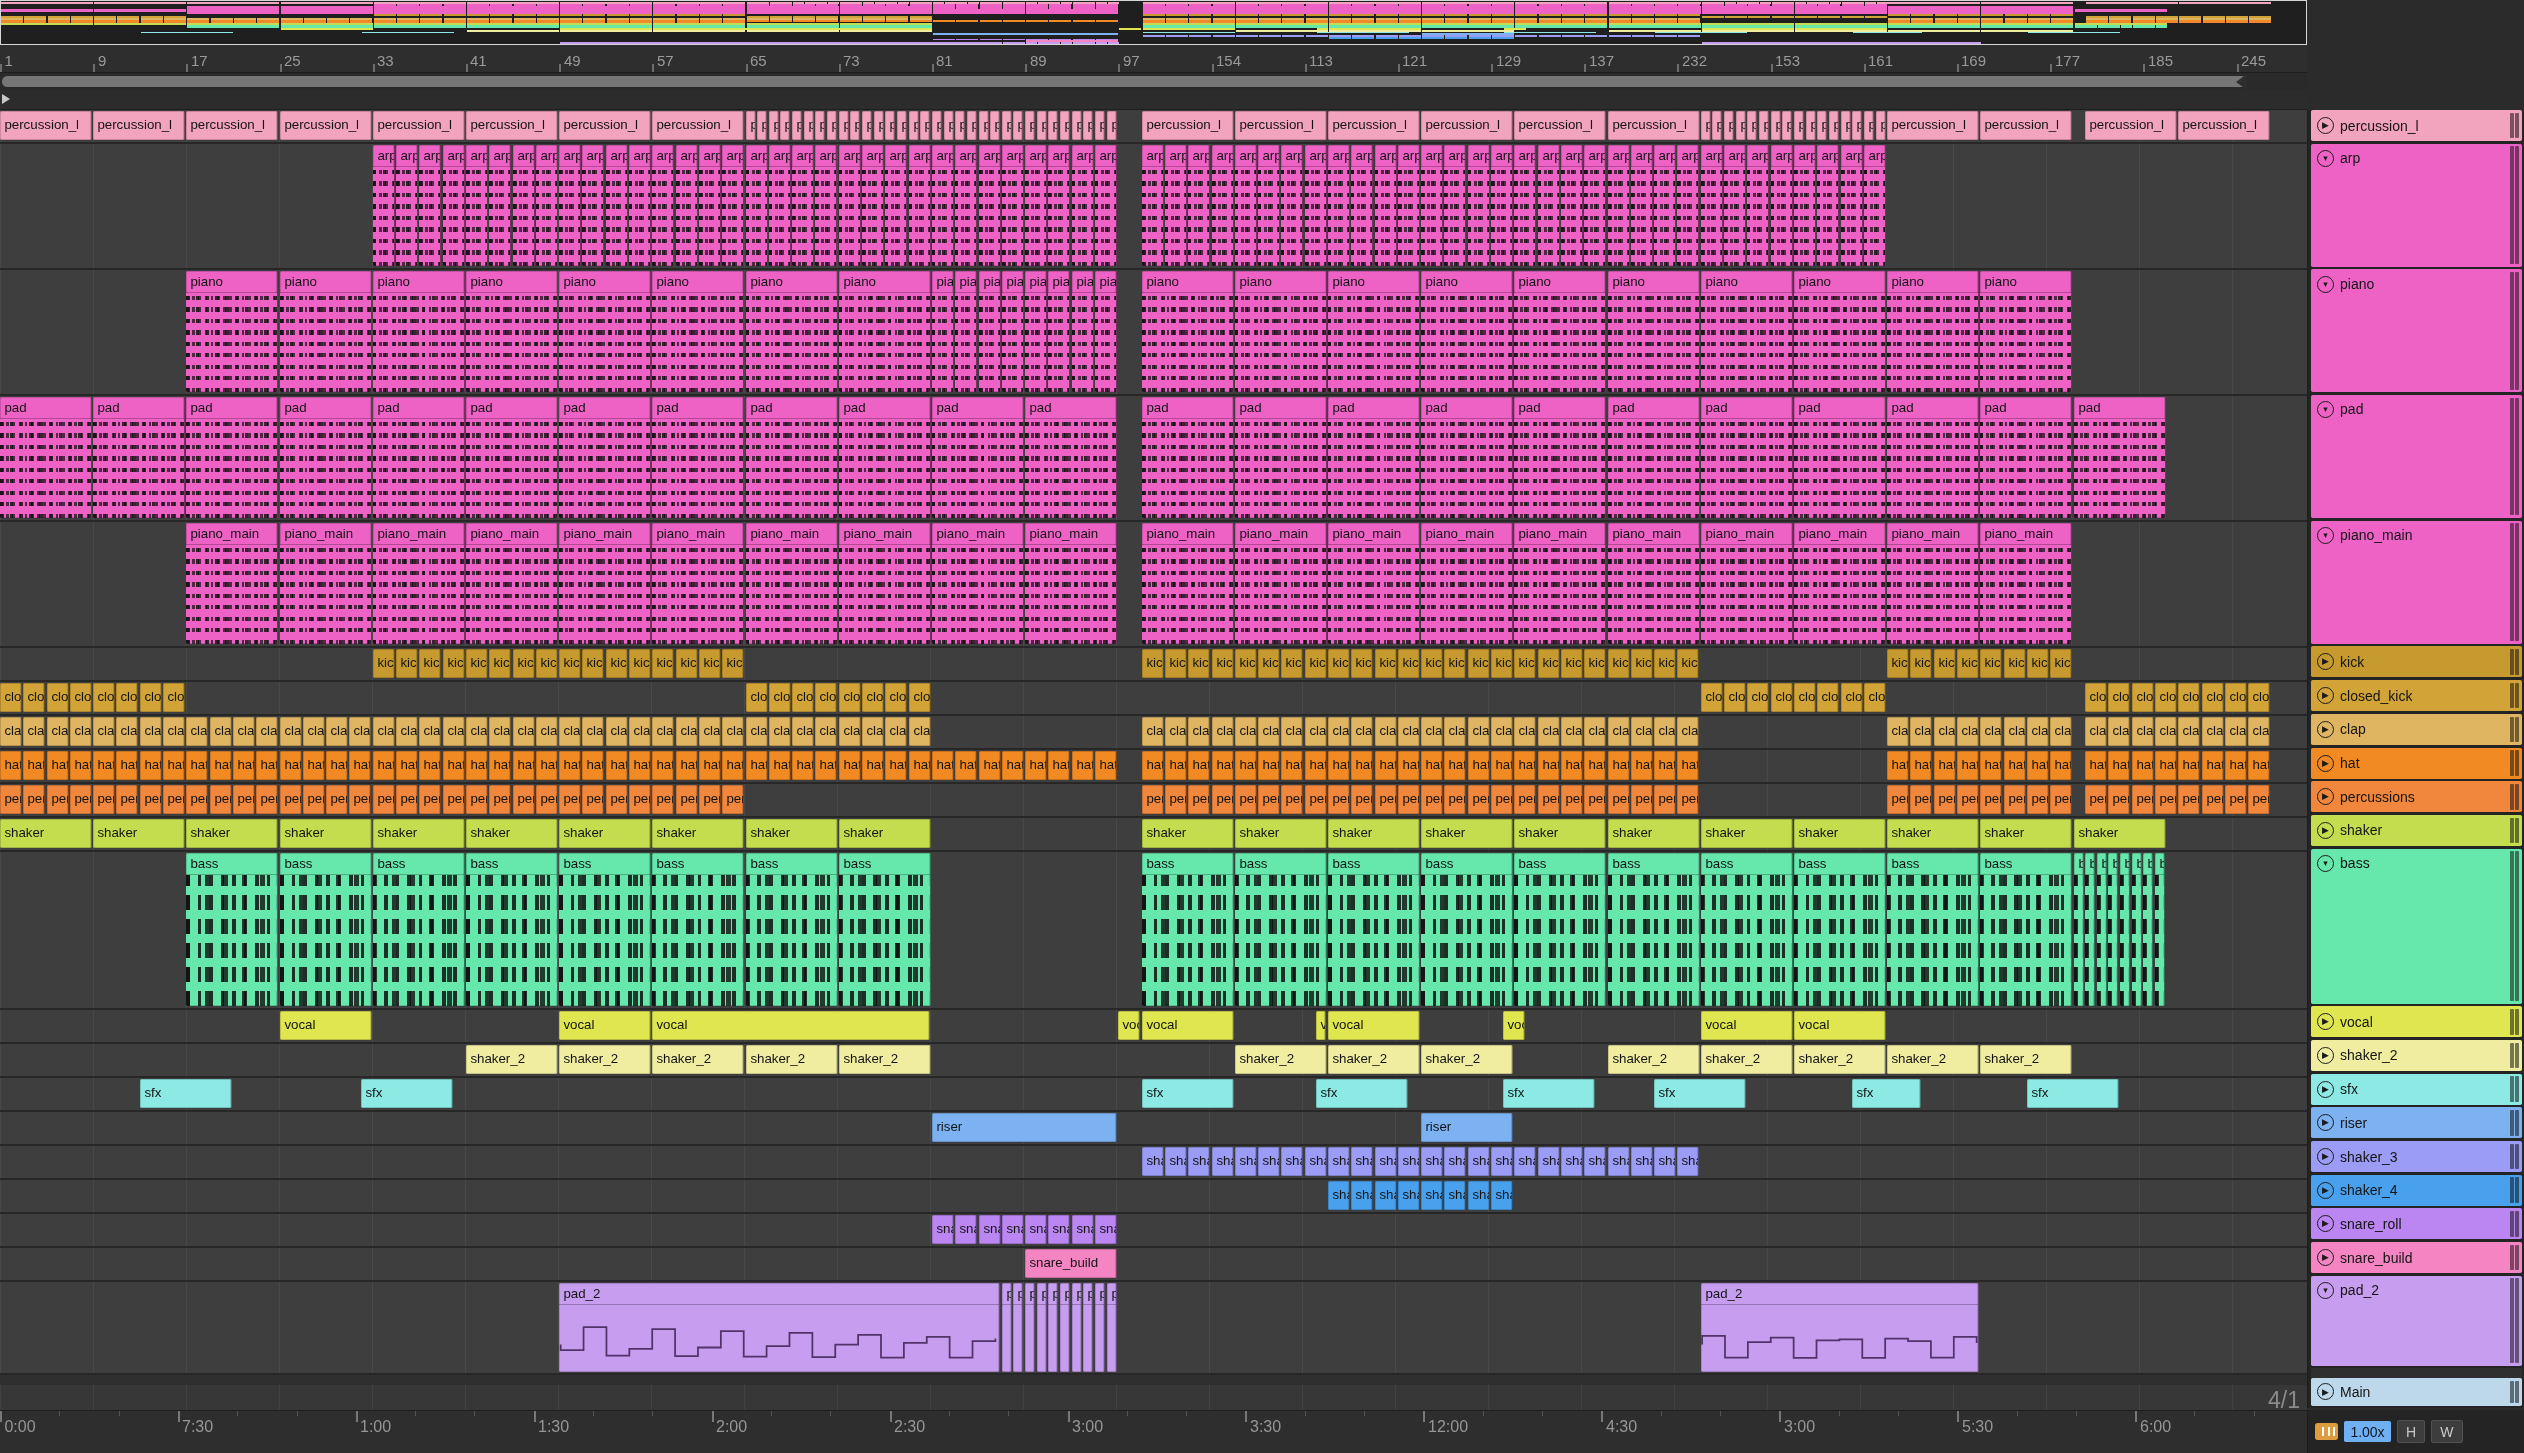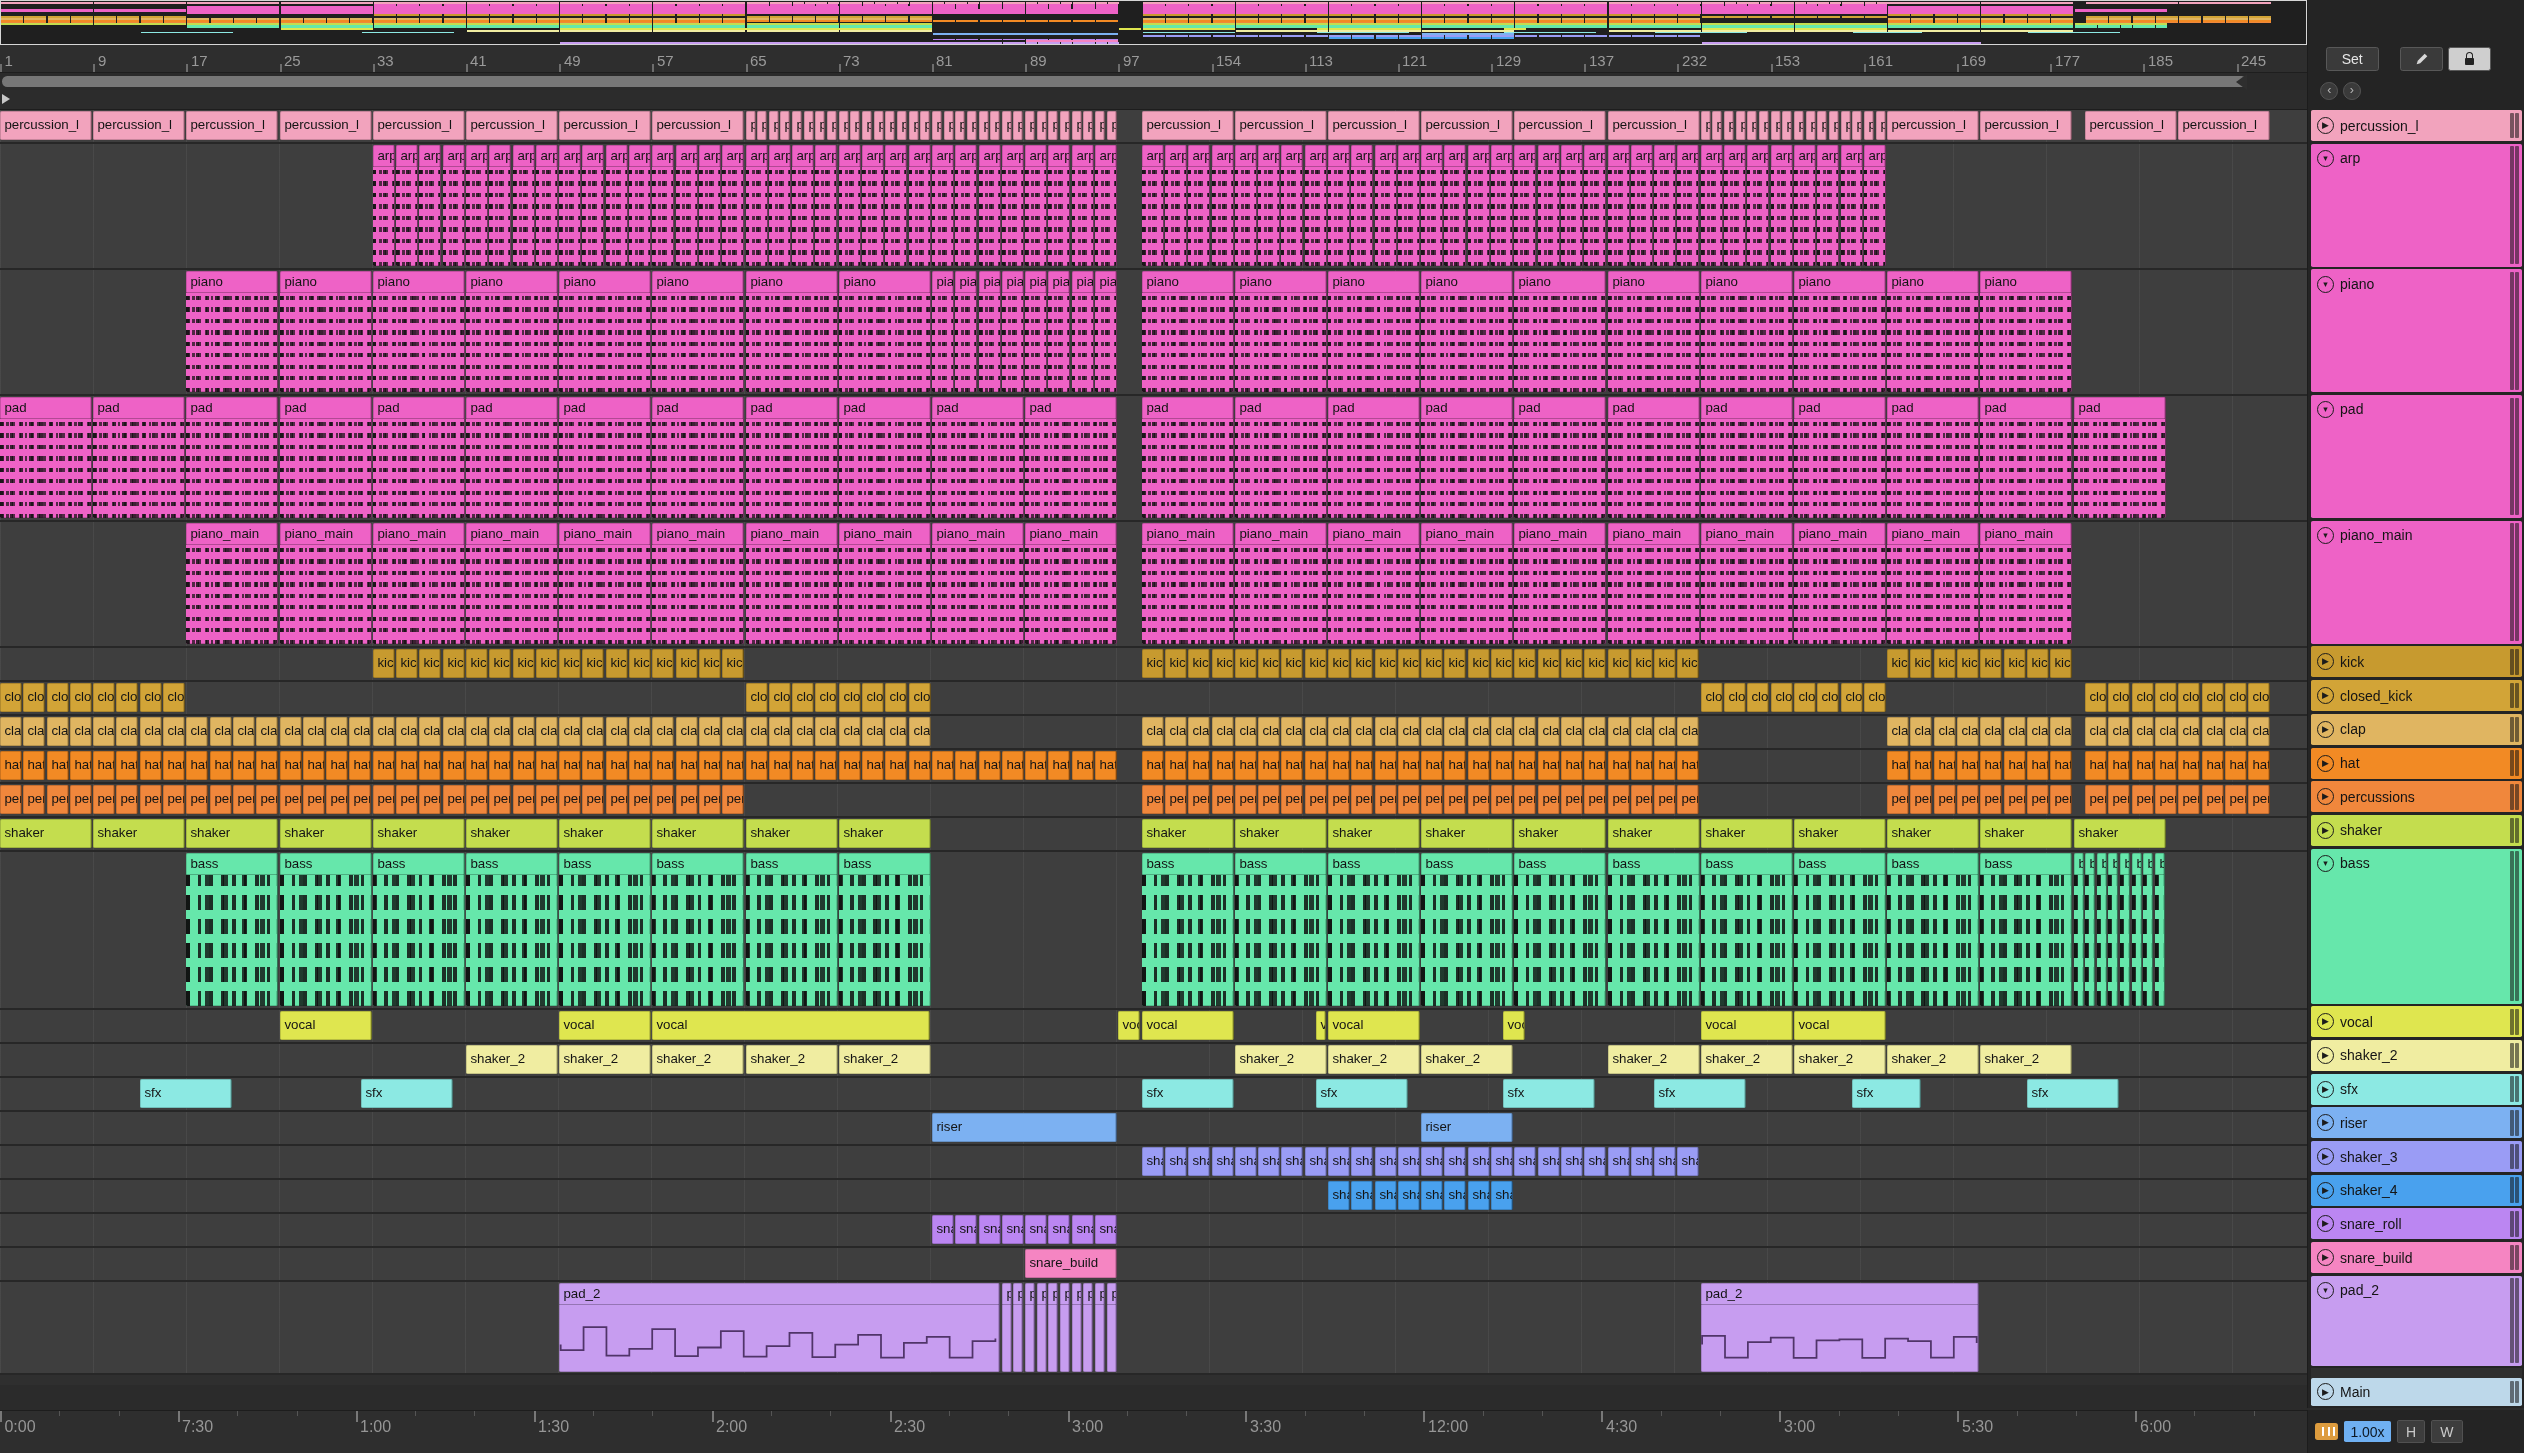--- a/index.html
+++ b/index.html
@@ -784,33 +784,20 @@
         <div class="ov-clip" style="left: 1060px; width: 10.8px; background: rgb(199, 157, 240);"></div>
         <div class="ov-clip" style="left: 1072px; width: 10.8px; background: rgb(199, 157, 240);"></div>
         <div class="ov-clip" style="left: 1083px; width: 10.8px; background: rgb(199, 157, 240);"></div>
         <div class="ov-clip" style="left: 1095px; width: 10.8px; background: rgb(199, 157, 240);"></div>
         <div class="ov-clip" style="left: 1107px; width: 10.8px; background: rgb(199, 157, 240);"></div>
         <div class="ov-clip" style="left: 1701px; width: 279px; background: rgb(199, 157, 240);"></div>
       </div>
       <div class="ov-row" style="height: 1.8px;"></div>
     </div>
 
-  <div id="panel-top">
-    <button id="set-btn">Set</button>
-    <button class="tool-btn" id="pencil-btn">
-      <svg width="16" height="16" viewBox="0 0 18 18">
-          <path d="M3 15 L4.2 11 L12 3 L15 6 L7 13.8 Z" fill="#d8d8d8"></path>
-        </svg>
-    </button>
-    <button class="tool-btn" id="lock-btn">
-        <span class="lock-body"></span>
-      </button>
-    <button class="nav-btn" id="nav-back">‹</button>
-    <button class="nav-btn" id="nav-fwd">›</button>
-  </div>
 
   <div id="bar-ruler">
       <div class="bar-tick" style="left: 0px;"></div>
       <div class="bar-num" style="left: 4.4px;">1</div>
       <div class="bar-tick" style="left: 93px;"></div>
       <div class="bar-num" style="left: 98px;">9</div>
       <div class="bar-tick" style="left: 186px;"></div>
       <div class="bar-num" style="left: 191px;">17</div>
       <div class="bar-tick" style="left: 280px;"></div>
       <div class="bar-num" style="left: 284px;">25</div>
@@ -3025,20 +3012,23 @@
           <div class="clip-label">pad_2</div>
         </div>
         <div class="clip tall" style="left: 1701px; width: 278px; height: 89px; background: rgb(199, 157, 240); --c: #c79df0;">
           <div class="clip-label">pad_2</div>
           <svg class="pat" width="278" height="66" viewBox="0 0 313.359 75">
             <polyline points="0,45.0 0,35.0 26,35.0 26,59.8 52,59.8 52,42.2 78,42.2 78,37.1 104,37.1 104,60.0 130,60.0 130,40.3 156,40.3 156,39.1 182,39.1 182,60.0 208,60.0 208,38.2 234,38.2 234,41.1 260,41.1 260,59.9 286,59.9 286,36.2 312,36.2 312,43.1" fill="none" stroke="rgba(40,18,60,.75)" stroke-width="2"></polyline>
           </svg>
         </div>
       </div>
       <div class="spacer"></div>
+      <div class="lane main-lane" style="height: 30px;">
+        <div id="grid-indicator">4/1</div>
+      </div>
     </div>
 
   <div id="panel">
       <div class="hdr" style="height: 31px; background: rgb(242, 163, 189);">
         <span class="ticon">▶</span>
         <span class="tname">percussion_l</span>
         <div class="meters">
           <div class="meter"></div>
           <div class="meter"></div>
         </div>

